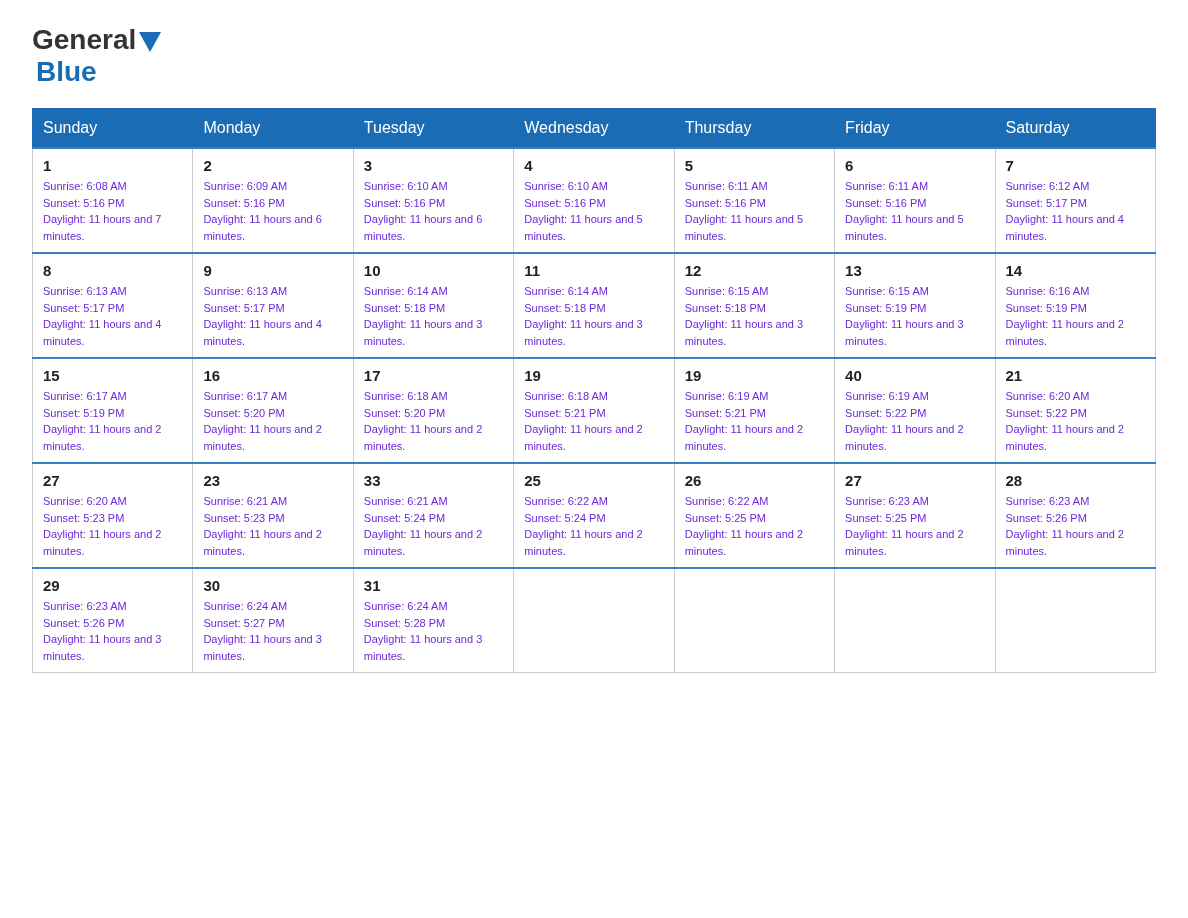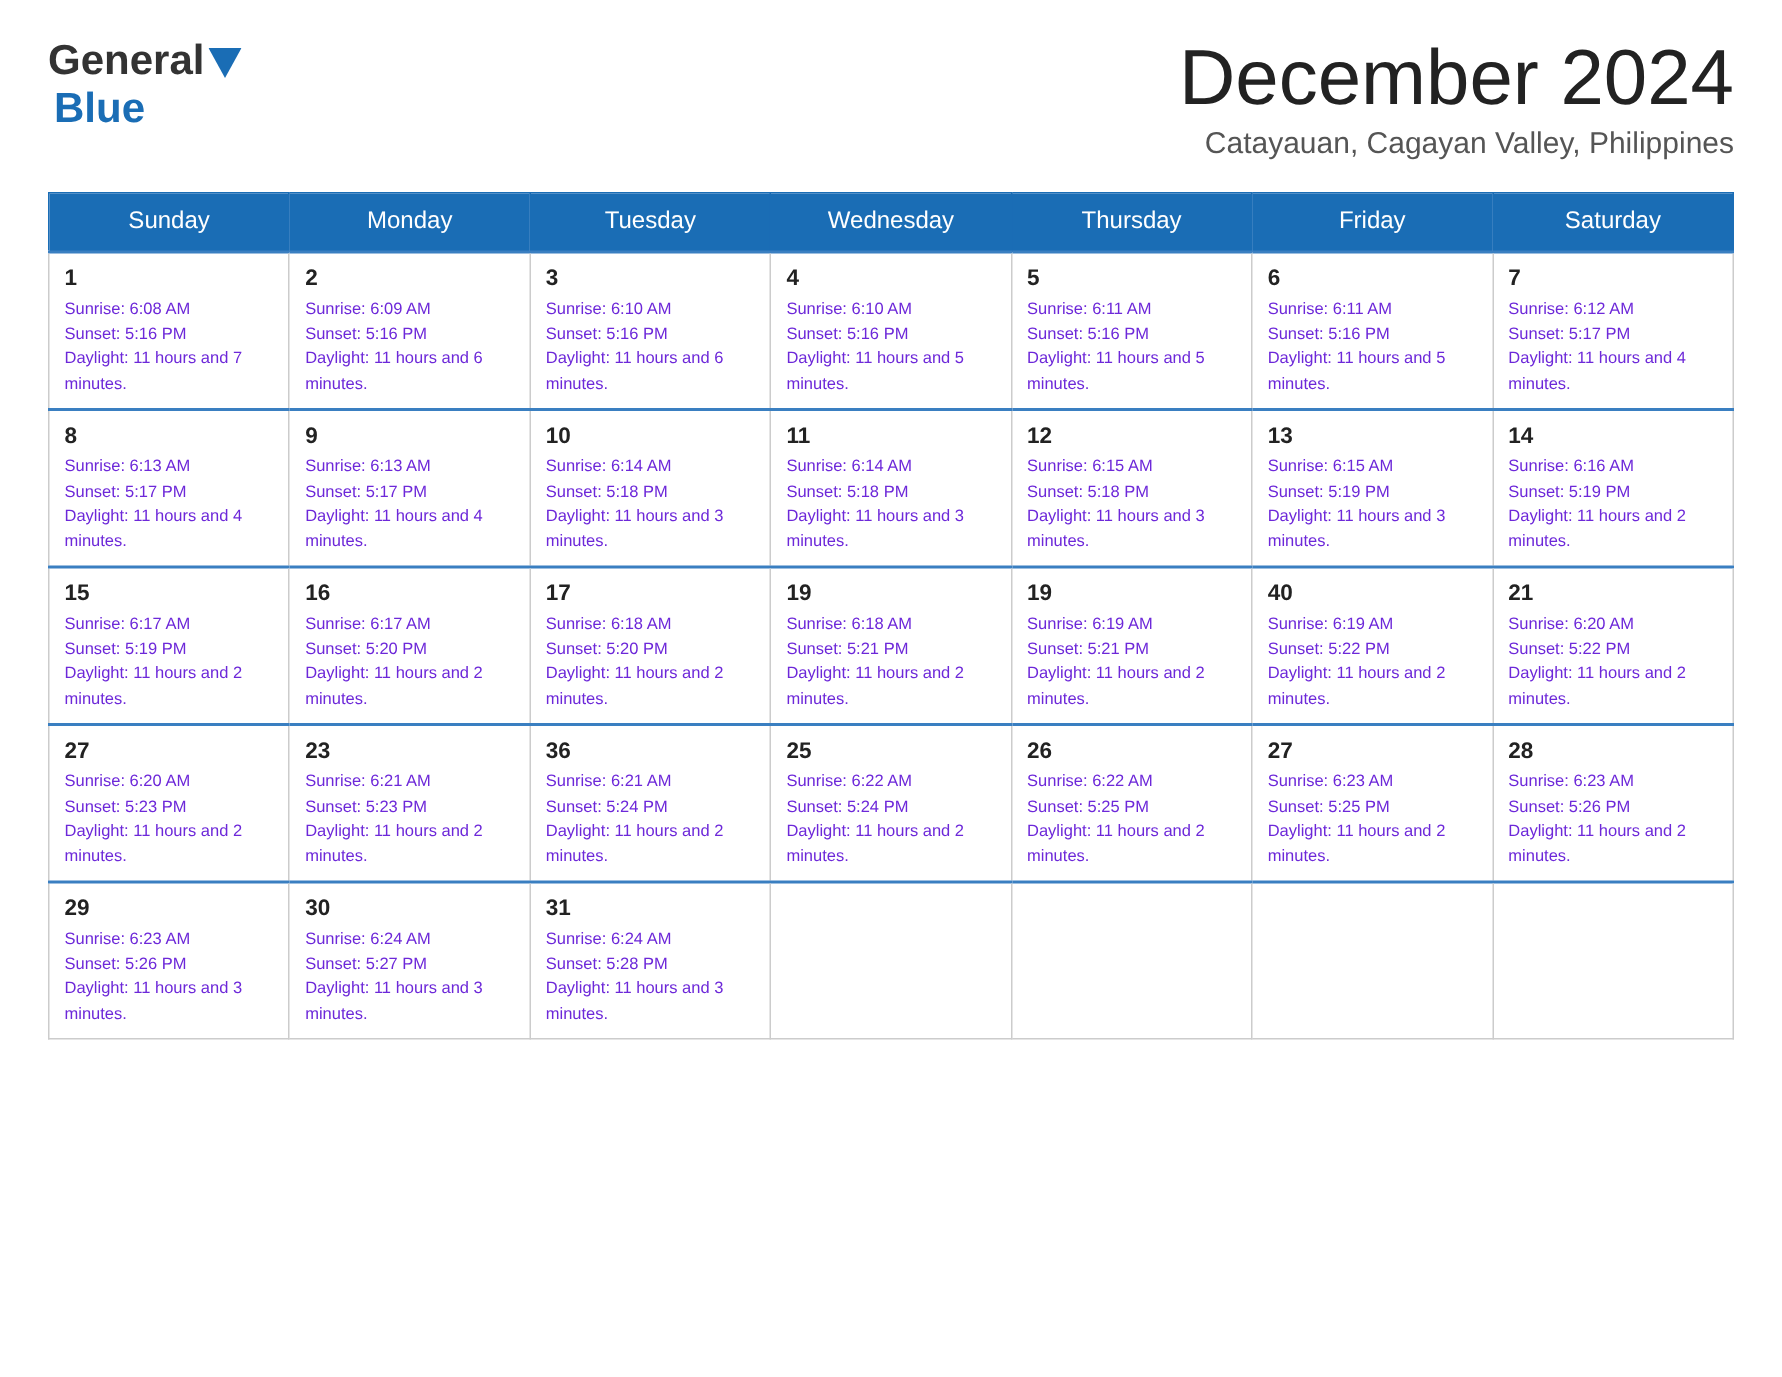--- a/index.html
+++ b/index.html
@@ -34,21 +34,21 @@
       width: 100%;
       border-collapse: collapse;
       margin-top: 8px;
     }
     .calendar-table th {
       background-color: #1a6db5;
       color: #fff;
       font-size: 16px;
       font-weight: normal;
       padding: 10px 10px;
-      text-align: center;
+      text-align: left;
       border: 1px solid #1a6db5;
     }
     .calendar-table td {
       vertical-align: top;
       padding: 8px 10px;
       border: 1px solid #ccc;
       width: 14.28%;
       min-height: 110px;
       font-size: 13px;
       color: #333;
@@ -99,24 +99,20 @@
     <div class="logo-line1">
       <span style="font-size:28px;font-weight:bold;color:#333;">General</span>
       <svg width="22" height="20" viewBox="0 0 22 20" style="margin-left:3px;margin-top:4px;">
         <polygon points="0,0 22,0 11,20" fill="#1a6db5"></polygon>
       </svg>
     </div>
     <div>
       <span style="font-size:28px;font-weight:bold;color:#1a6db5;margin-left:4px;">Blue</span>
     </div>
   </div>
-  <div class="title-block">
-    <div class="month-title">December 2024</div>
-    <div class="subtitle">Catayauan, Cagayan Valley, Philippines</div>
-  </div>
 </div>
 
 <table class="calendar-table">
   <thead>
     <tr>
     <th>Sunday</th>
         <th>Monday</th>
         <th>Tuesday</th>
         <th>Wednesday</th>
         <th>Thursday</th>
@@ -218,21 +214,21 @@
       <tr>
         <td>
           <span class="day-number">27</span>
           <div class="day-info">Sunrise: 6:20 AM<br>Sunset: 5:23 PM<br>Daylight: 11 hours and 2 minutes.</div>
         </td>
         <td>
           <span class="day-number">23</span>
           <div class="day-info">Sunrise: 6:21 AM<br>Sunset: 5:23 PM<br>Daylight: 11 hours and 2 minutes.</div>
         </td>
         <td>
-          <span class="day-number">36</span>
+          <span class="day-number">33</span>
           <div class="day-info">Sunrise: 6:21 AM<br>Sunset: 5:24 PM<br>Daylight: 11 hours and 2 minutes.</div>
         </td>
         <td>
           <span class="day-number">25</span>
           <div class="day-info">Sunrise: 6:22 AM<br>Sunset: 5:24 PM<br>Daylight: 11 hours and 2 minutes.</div>
         </td>
         <td>
           <span class="day-number">26</span>
           <div class="day-info">Sunrise: 6:22 AM<br>Sunset: 5:25 PM<br>Daylight: 11 hours and 2 minutes.</div>
         </td>

